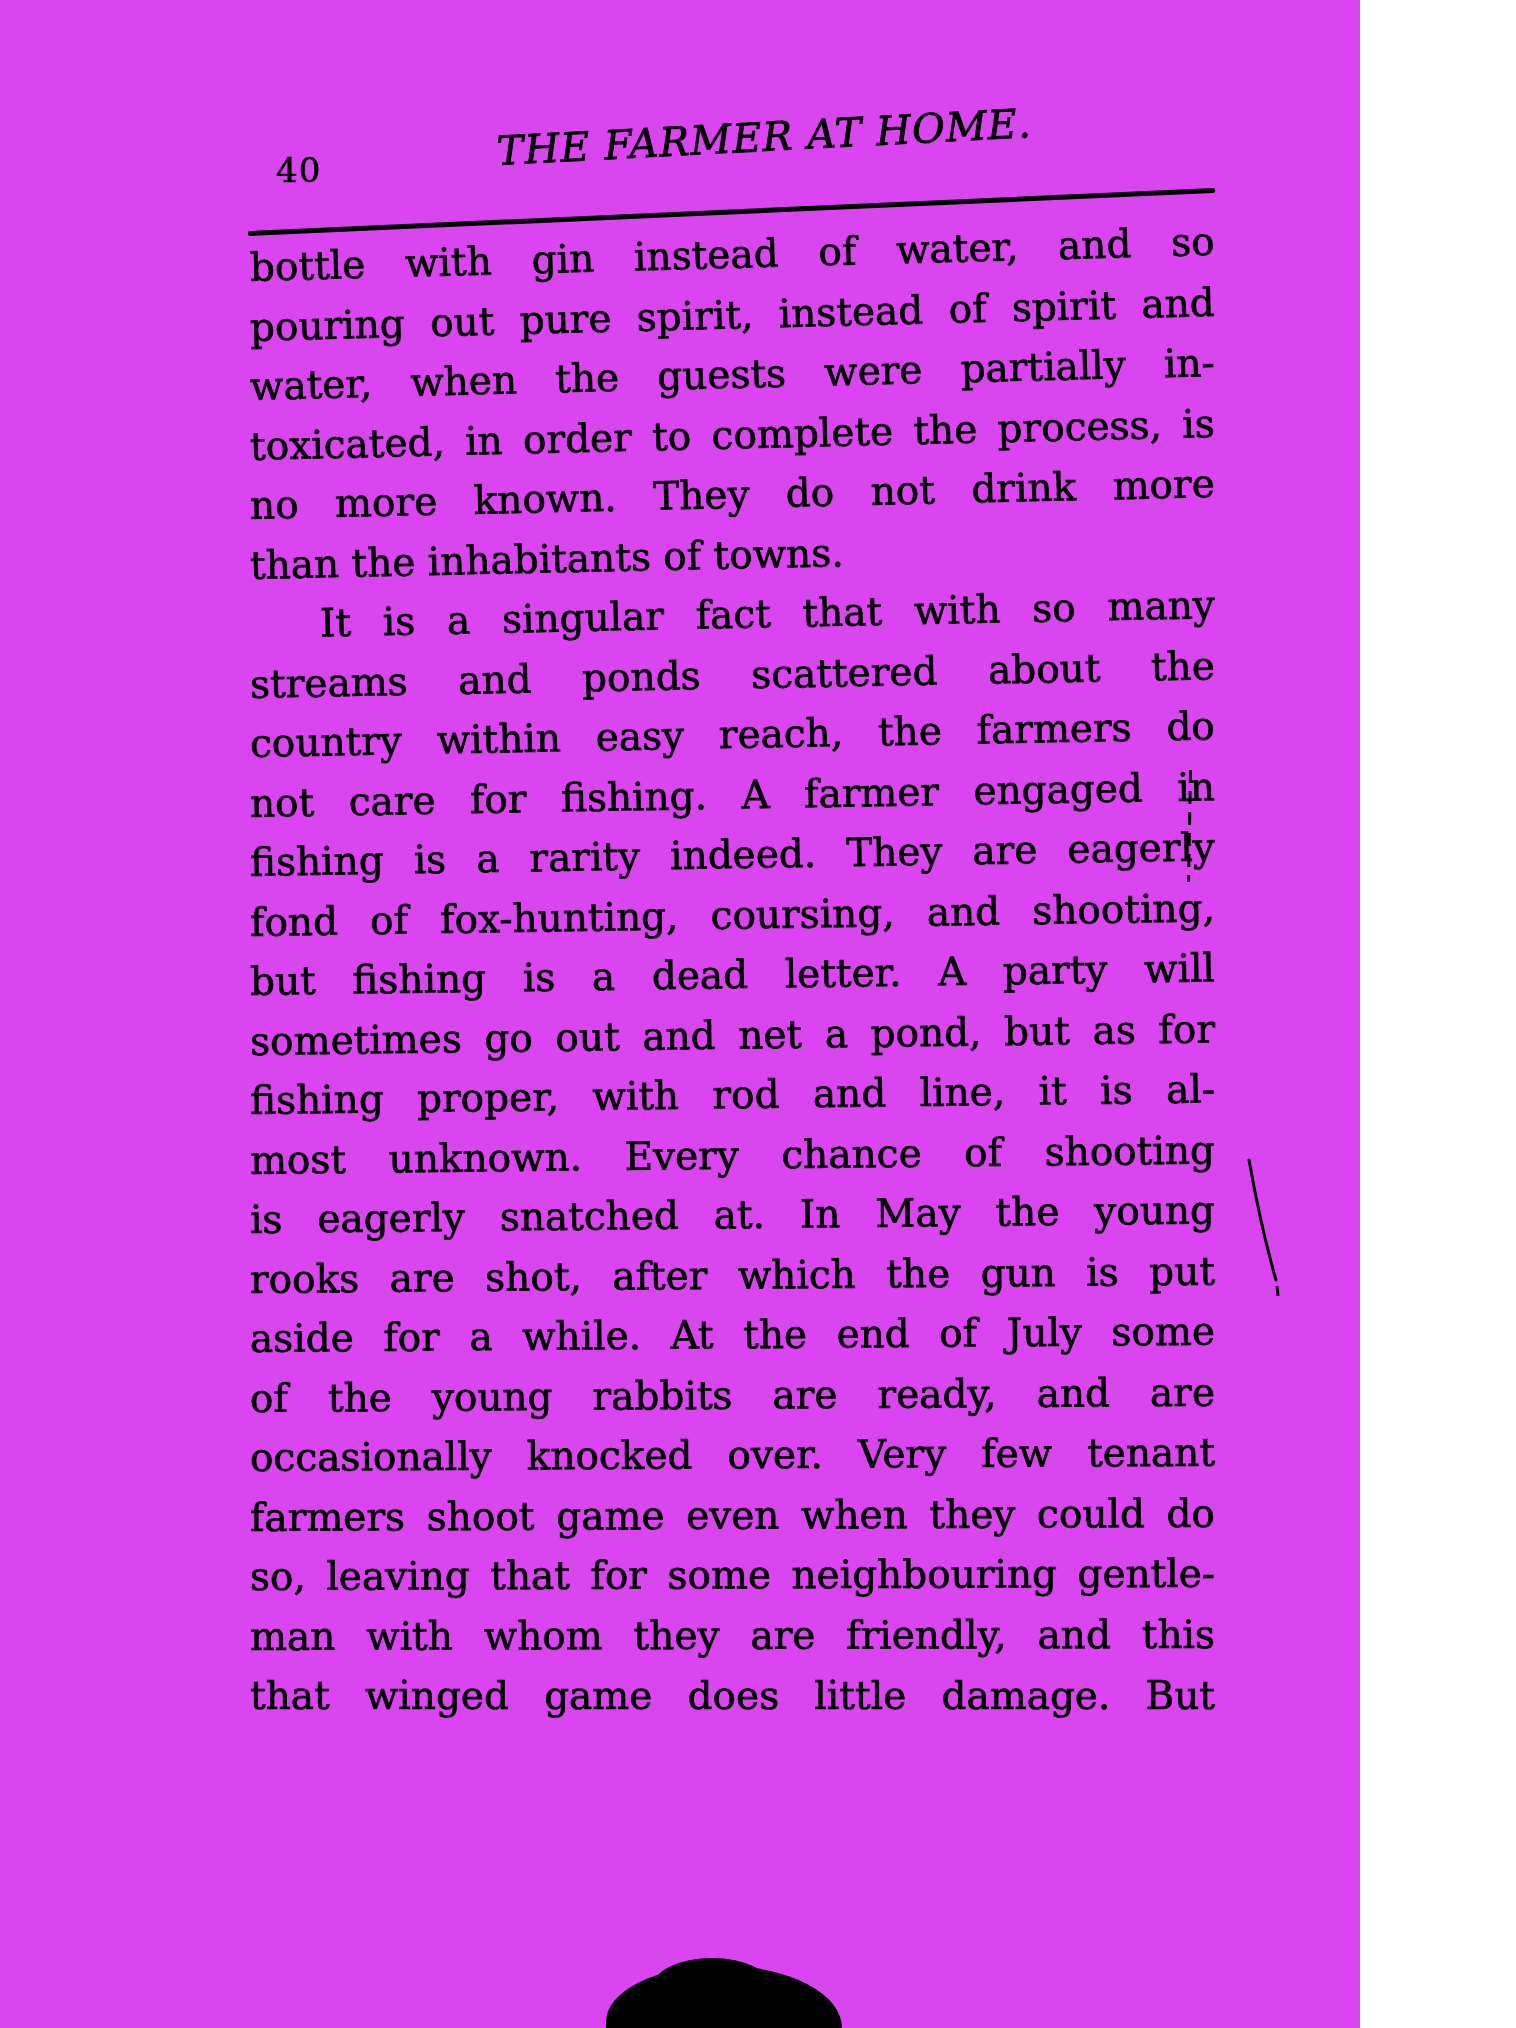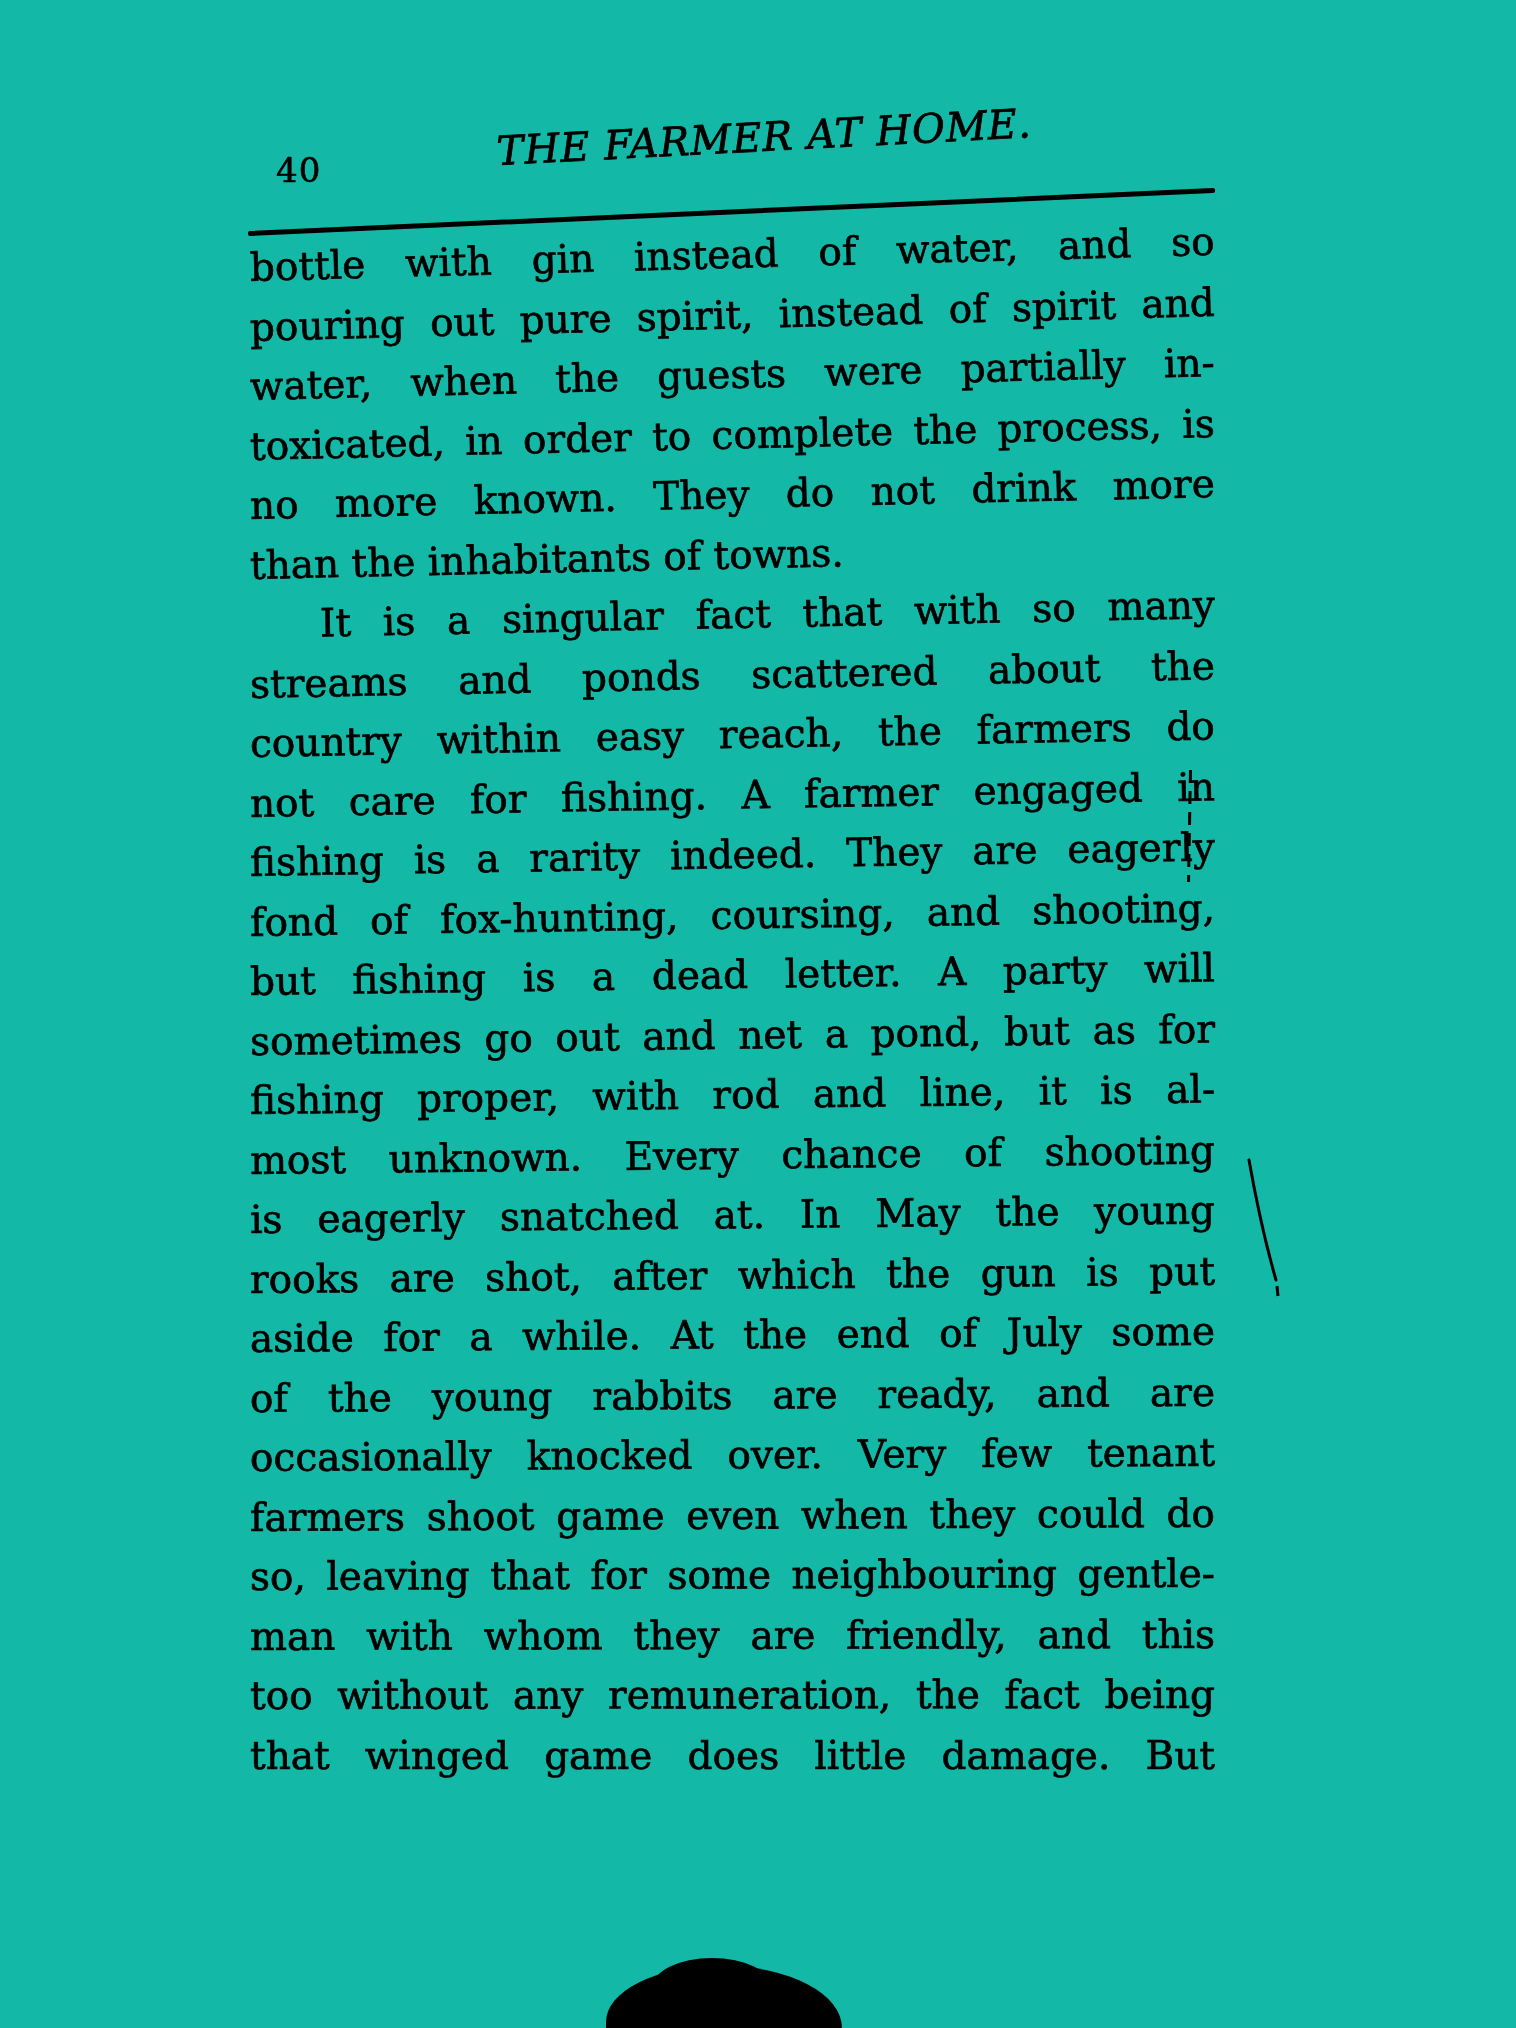--- a/index.html
+++ b/index.html
@@ -1,20 +1,20 @@
 <!DOCTYPE html>
 <html><head>
 <meta charset="utf-8">
 <style>
   html, body { margin: 0; padding: 0; background: #ffffff; }
   .page {
     position: relative;
-    width: 1516px;
+    width: 1360px;
     height: 2028px;
-    background: #14b8a6;
+    background: #d946ef;
     overflow: hidden;
     font-family: "DejaVu Serif", "Liberation Serif", serif;
     color: #000000;
   }
   
   .page-number {
     position: absolute;
     left: 276px;
     top: 150px;
     font-size: 34px;
@@ -127,21 +127,20 @@
       <div class="line" style="transform: rotate(-0.682deg);">fishing proper, with rod and line, it is al-</div>
       <div class="line" style="transform: rotate(-0.62deg);">most unknown. Every chance of shooting</div>
       <div class="line" style="transform: rotate(-0.558deg);">is eagerly snatched at. In May the young</div>
       <div class="line" style="transform: rotate(-0.496deg);">rooks are shot, after which the gun is put</div>
       <div class="line" style="transform: rotate(-0.434deg);">aside for a while. At the end of July some</div>
       <div class="line" style="transform: rotate(-0.372deg);">of the young rabbits are ready, and are</div>
       <div class="line" style="transform: rotate(-0.31deg);">occasionally knocked over. Very few tenant</div>
       <div class="line" style="transform: rotate(-0.248deg);">farmers shoot game even when they could do</div>
       <div class="line" style="transform: rotate(-0.186deg);">so, leaving that for some neighbouring gentle-</div>
       <div class="line" style="transform: rotate(-0.124deg);">man with whom they are friendly, and this</div>
-      <div class="line" style="transform: rotate(-0.062deg);">too without any remuneration, the fact being</div>
       <div class="line" style="transform: rotate(0deg);">that winged game does little damage. But</div>
     </div>
 
   <div class="dash-mark"></div>
 
   <svg class="slash-mark-svg">
     <path d="M1249,1160 Q1261,1228 1276,1280" stroke="#000" stroke-width="3" fill="none" stroke-linecap="round"></path>
     <line x1="1277" y1="1286" x2="1278" y2="1296" stroke="#000" stroke-width="3"></line>
   </svg>
 

